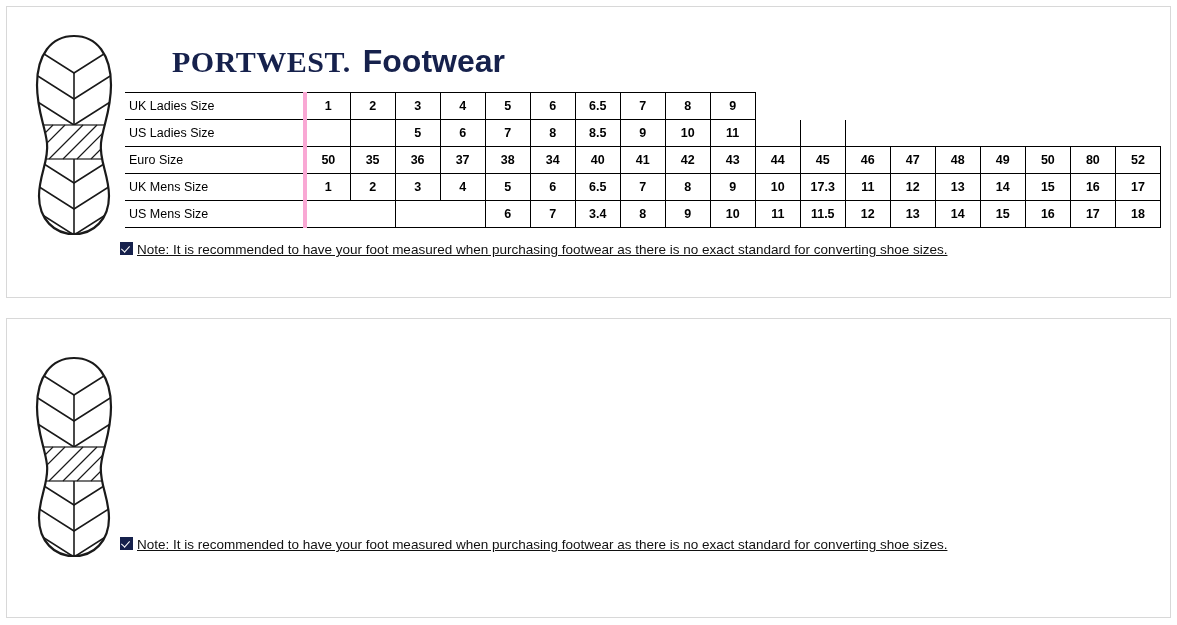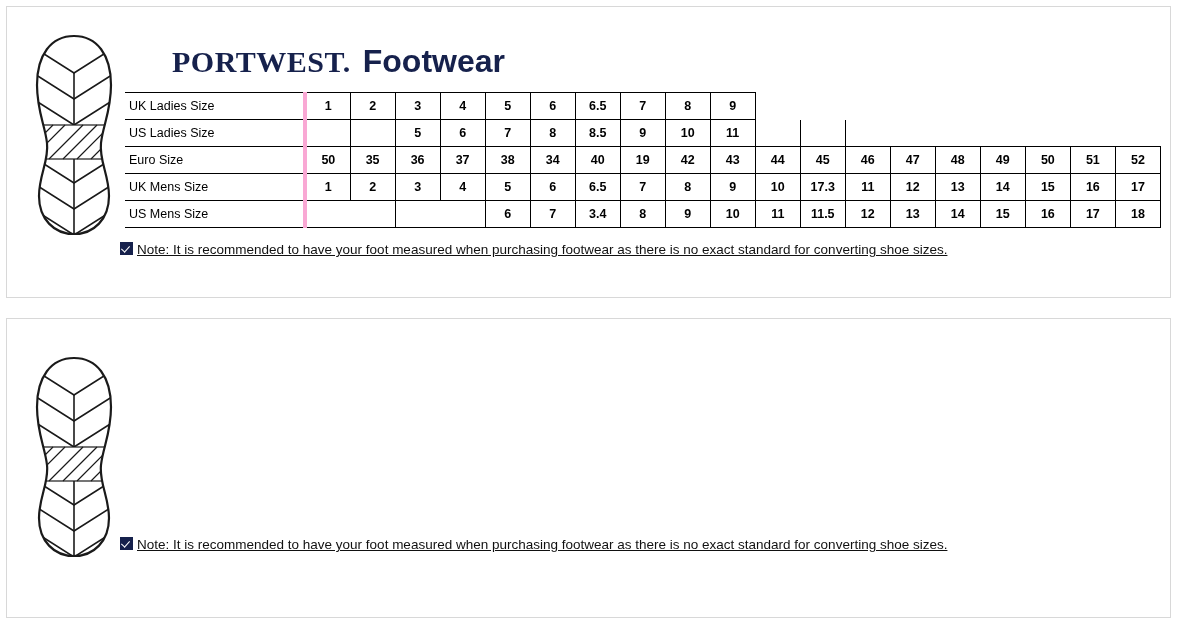--- a/index.html
+++ b/index.html
@@ -222,31 +222,31 @@
       </tr>
       <tr>
         <td class="label">Euro Size</td>
         <td>50</td>
         <td>35</td>
         <td>36</td>
         <td>37</td>
         <td>38</td>
         <td>34</td>
         <td>40</td>
-        <td>19</td>
+        <td>41</td>
         <td>42</td>
         <td>43</td>
         <td>44</td>
         <td>45</td>
         <td>46</td>
         <td>47</td>
         <td>48</td>
         <td>49</td>
         <td>50</td>
-        <td>51</td>
+        <td>80</td>
         <td>52</td>
       </tr>
       <tr>
         <td class="label">UK Mens Size</td>
         <td>1</td>
         <td>2</td>
         <td>3</td>
         <td>4</td>
         <td>5</td>
         <td>6</td>

